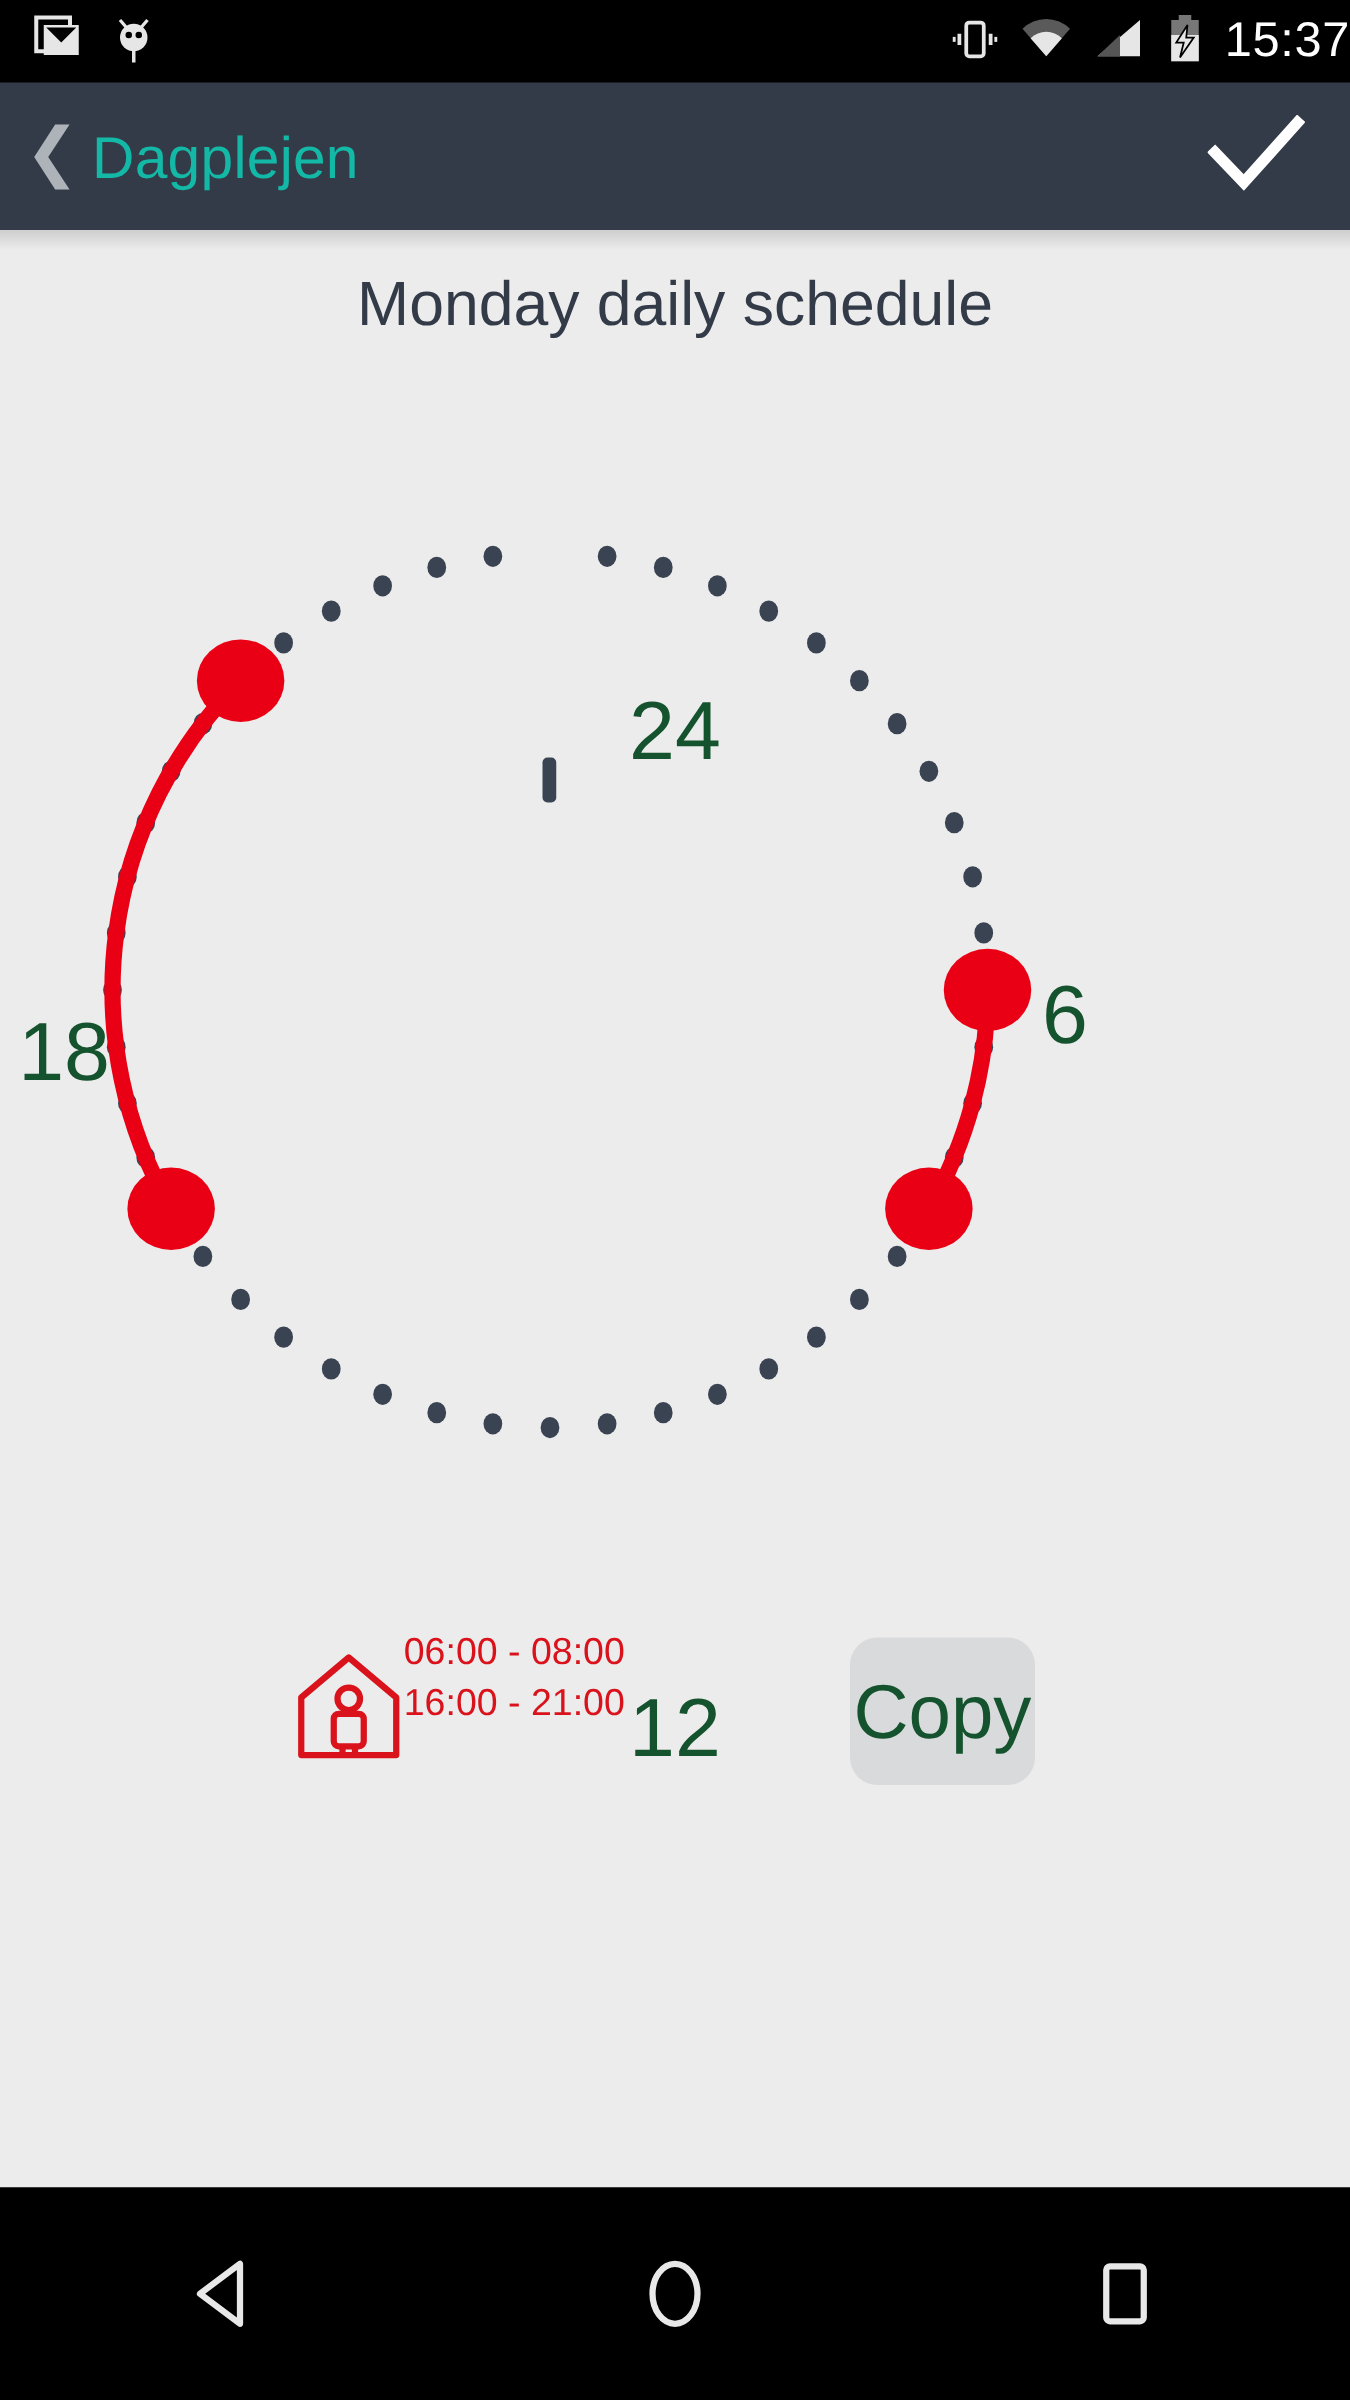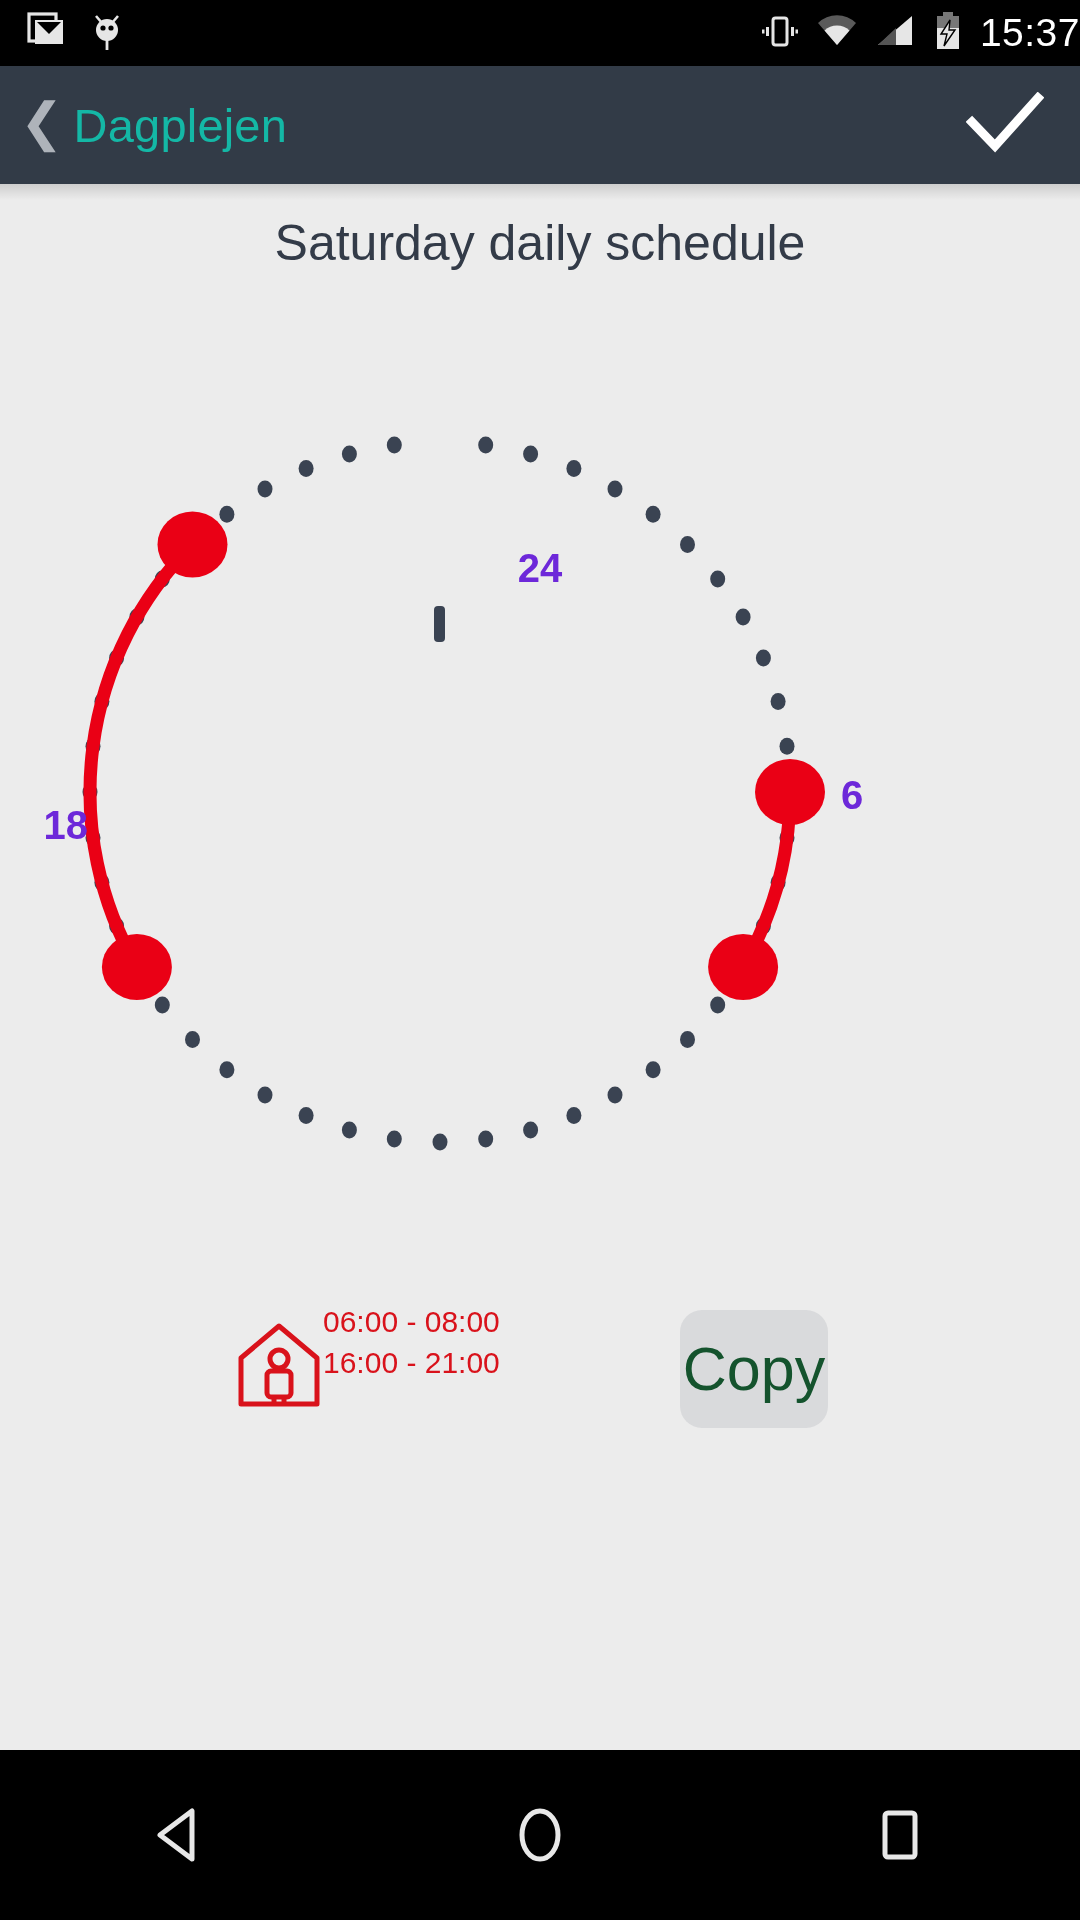--- a/index.html
+++ b/index.html
@@ -49,23 +49,22 @@
     position:absolute; top:30px; left:0; width:100%;
     text-align:center; color:#333b48; font-size:50px;
   }
 
   
   .clock-wrap {
     position:absolute; left:0; top:0; width:1080px; height:1400px;
   }
   .clock-svg { position:absolute; left:0; top:0; }
   .hour-label {
-    position:absolute; color:#6d28d9; font-size:40px;
+    position:absolute; color:#14532d; font-size:66px;
     font-family:"Liberation Sans", sans-serif;
-    font-weight:bold;
   }
   .lab-24 { left:0; width:1080px; text-align:center; top:362px; }
   .lab-12 { left:0; width:1080px; text-align:center; top:1160px; }
   .lab-18 { left:8px; top:619px; width:80px; text-align:right; }
   .lab-6  { left:812px; top:589px; width:80px; text-align:center; }
   .house-icon { position:absolute; left:237px; top:1138px; }
   .times {
     position:absolute; left:323px; top:1118px;
     color:#d9121b; font-size:30px; line-height:1.35;
   }
@@ -151,21 +150,21 @@
     </div>
     <div class="appbar-check">
       <svg width="78" height="62" viewBox="0 0 78 62">
         <path d="M6 30 L29 54 L72 6" fill="none" stroke="#ffffff" stroke-width="9" stroke-linecap="square"></path>
       </svg>
     </div>
   </div>
 
   <div class="content">
 
-    <div class="page-title">Saturday daily schedule</div>
+    <div class="page-title">Monday daily schedule</div>
 
     <div class="clock-wrap">
       <svg class="clock-svg" width="1080" height="1400" viewBox="0 0 1080 1400">
         <g id="tick-dots">
             <ellipse cx="485.7" cy="261.0" rx="7.5" ry="8.5" fill="#3a4352"></ellipse>
             <ellipse cx="530.6" cy="269.9" rx="7.5" ry="8.5" fill="#3a4352"></ellipse>
             <ellipse cx="573.9" cy="284.6" rx="7.5" ry="8.5" fill="#3a4352"></ellipse>
             <ellipse cx="615.0" cy="304.9" rx="7.5" ry="8.5" fill="#3a4352"></ellipse>
             <ellipse cx="653.1" cy="330.3" rx="7.5" ry="8.5" fill="#3a4352"></ellipse>
             <ellipse cx="687.5" cy="360.5" rx="7.5" ry="8.5" fill="#3a4352"></ellipse>
@@ -220,20 +219,21 @@
         <g id="range-handles">
             <ellipse cx="790.0" cy="608.0" rx="35" ry="33" fill="#ea0015"></ellipse>
             <ellipse cx="743.1" cy="783.0" rx="35" ry="33" fill="#ea0015"></ellipse>
             <ellipse cx="136.9" cy="783.0" rx="35" ry="33" fill="#ea0015"></ellipse>
             <ellipse cx="192.5" cy="360.5" rx="35" ry="33" fill="#ea0015"></ellipse>
           </g>
       </svg>
 
       <div class="hour-label lab-24">24</div>
       <div class="hour-label lab-6">6</div>
+      <div class="hour-label lab-12">12</div>
       <div class="hour-label lab-18">18</div>
     </div>
 
     <div class="house-icon">
       <svg width="84" height="86" viewBox="0 0 84 86">
         <path d="M4 36 L42 4 L80 36 L80 82 L4 82 Z" fill="none" stroke="#d9121b" stroke-width="5" stroke-linejoin="round"></path>
         <circle cx="42" cy="37" r="9" fill="none" stroke="#d9121b" stroke-width="5"></circle>
         <rect x="30" y="49" width="24" height="26" rx="4" fill="none" stroke="#d9121b" stroke-width="5"></rect>
         <path d="M37 75 L37 82 M47 75 L47 82" stroke="#d9121b" stroke-width="5"></path>
       </svg>

